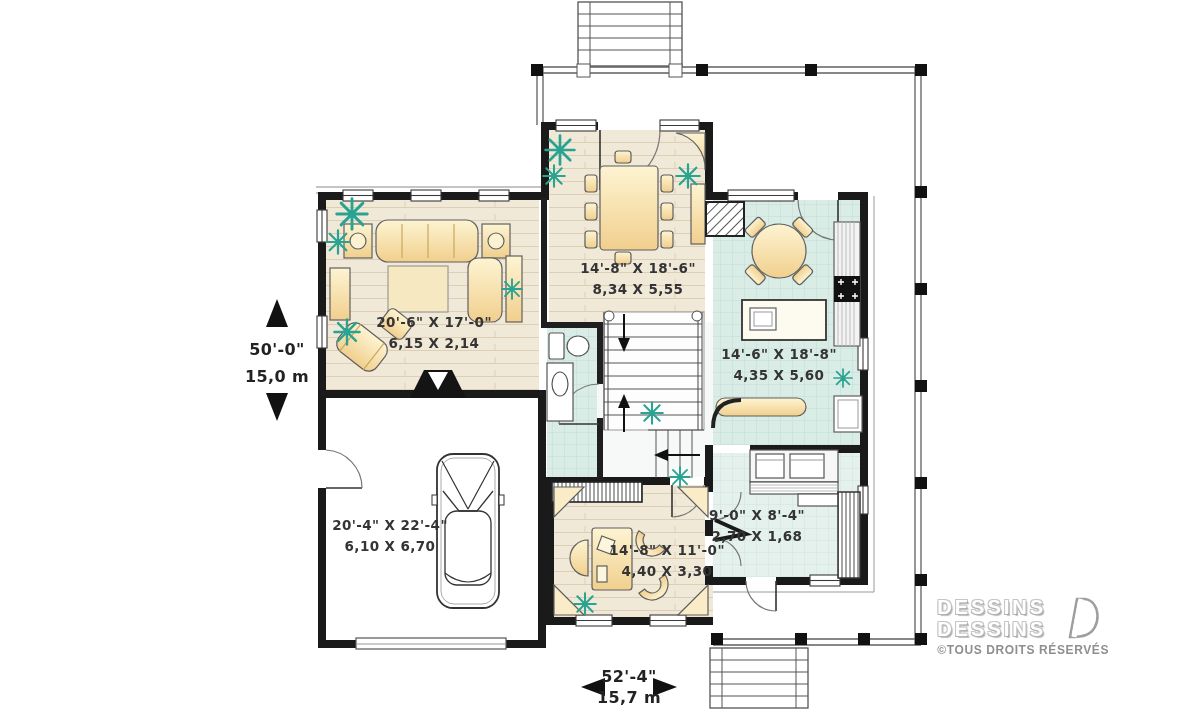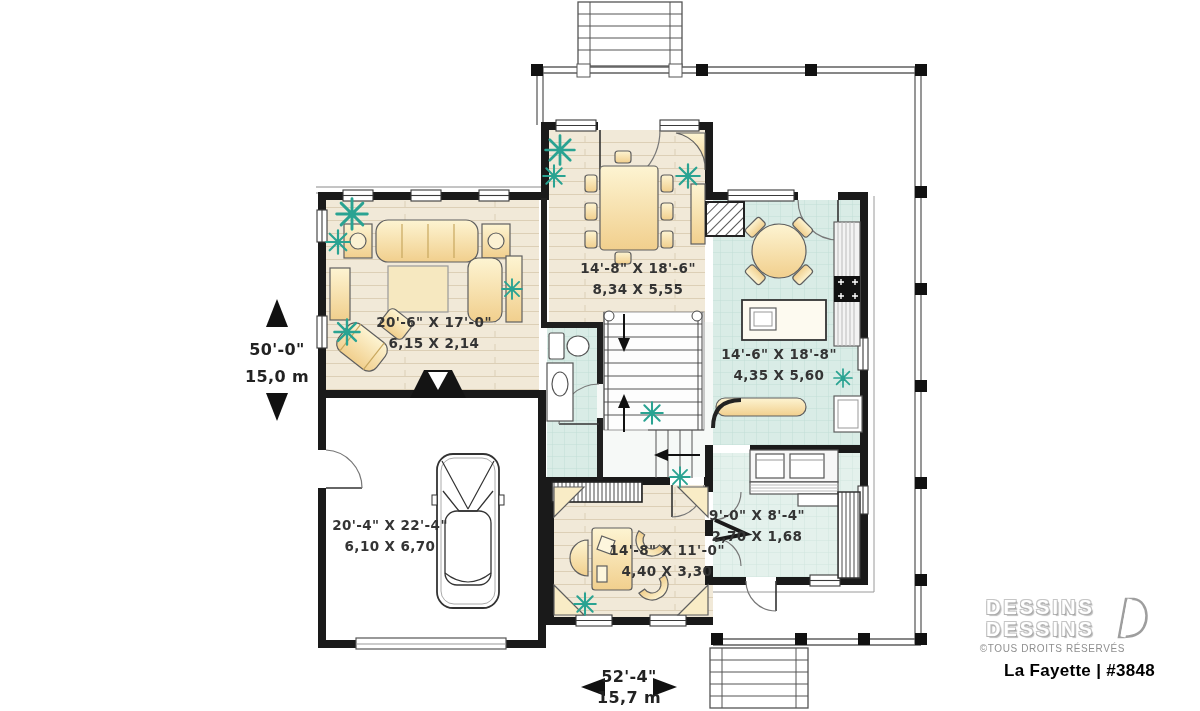--- a/index.html
+++ b/index.html
@@ -6,25 +6,25 @@
   #canvas{position:relative;width:1200px;height:711px;background:#fff;overflow:hidden;
           font-family:"DejaVu Sans",sans-serif;}
   #plan-svg{position:absolute;left:0;top:0;}
   .room-label{position:absolute;transform:translateX(-50%);text-align:center;white-space:nowrap;
               font-size:13.5px;font-weight:600;line-height:21px;color:#343434;letter-spacing:.4px;}
   .dim-label{position:absolute;text-align:center;font-size:16px;font-weight:600;color:#222;
              letter-spacing:.4px;}
   #dim-left{left:217px;top:336px;width:120px;line-height:27px;}
   #dim-bottom{left:569px;top:666px;width:120px;line-height:21px;}
   #brand{position:absolute;top:595px;right:45px;text-align:right;font-family:"Liberation Sans",sans-serif;}
-  .brand-row{display:flex;align-items:center;justify-content:center;gap:16px;}
+  .brand-row{display:flex;align-items:center;justify-content:flex-start;gap:16px;}
   .brand-names{text-align:right;}
   .brand-line{font-size:20px;font-weight:bold;letter-spacing:3px;line-height:22px;color:#fff;
       text-shadow:-1px -1px 0 #c6c6c6,1px -1px 0 #c6c6c6,-1px 1px 0 #b5b5b5,1px 1px 0 #a8a8a8,2px 2px 1px #bdbdbd;}
-  .copyright{font-size:10px;letter-spacing:.6px;color:#8f8f8f;margin-top:2px;margin-right:30px;font-weight:normal;}
+  .copyright{font-size:12px;letter-spacing:.6px;color:#8f8f8f;margin-top:2px;margin-right:46px;font-weight:bold;}
   .plan-title{font-size:17px;font-weight:bold;color:#000;margin-top:7px;letter-spacing:.3px;}
 </style>
 </head>
 <body>
 
 <div id="canvas">
 
 <svg id="plan-svg" width="1200" height="711" viewBox="0 0 1200 711">
   <defs>
     <linearGradient id="tan" x1="0" y1="0" x2="0" y2="1">
@@ -398,16 +398,15 @@
     <div class="brand-names">
       <div class="brand-line">DESSINS</div>
       <div class="brand-line">DESSINS</div>
     </div>
     <svg width="38" height="46" viewBox="0 0 38 46">
       <path d="M8 42 L15 4 H23 C39 6 40 34 24 40 C19 42 13 42 8 42 Z" fill="#fff" stroke="#9e9e9e" stroke-width="2.5"></path>
       <line x1="19" y1="4" x2="12" y2="42" stroke="#fff" stroke-width="5"></line>
     </svg>
   </div>
   <div class="copyright">©TOUS DROITS RÉSERVÉS</div>
-  <div class="plan-title">La Fayette | #3848</div>
 </div>
 
 </div>
 
 </body></html>

